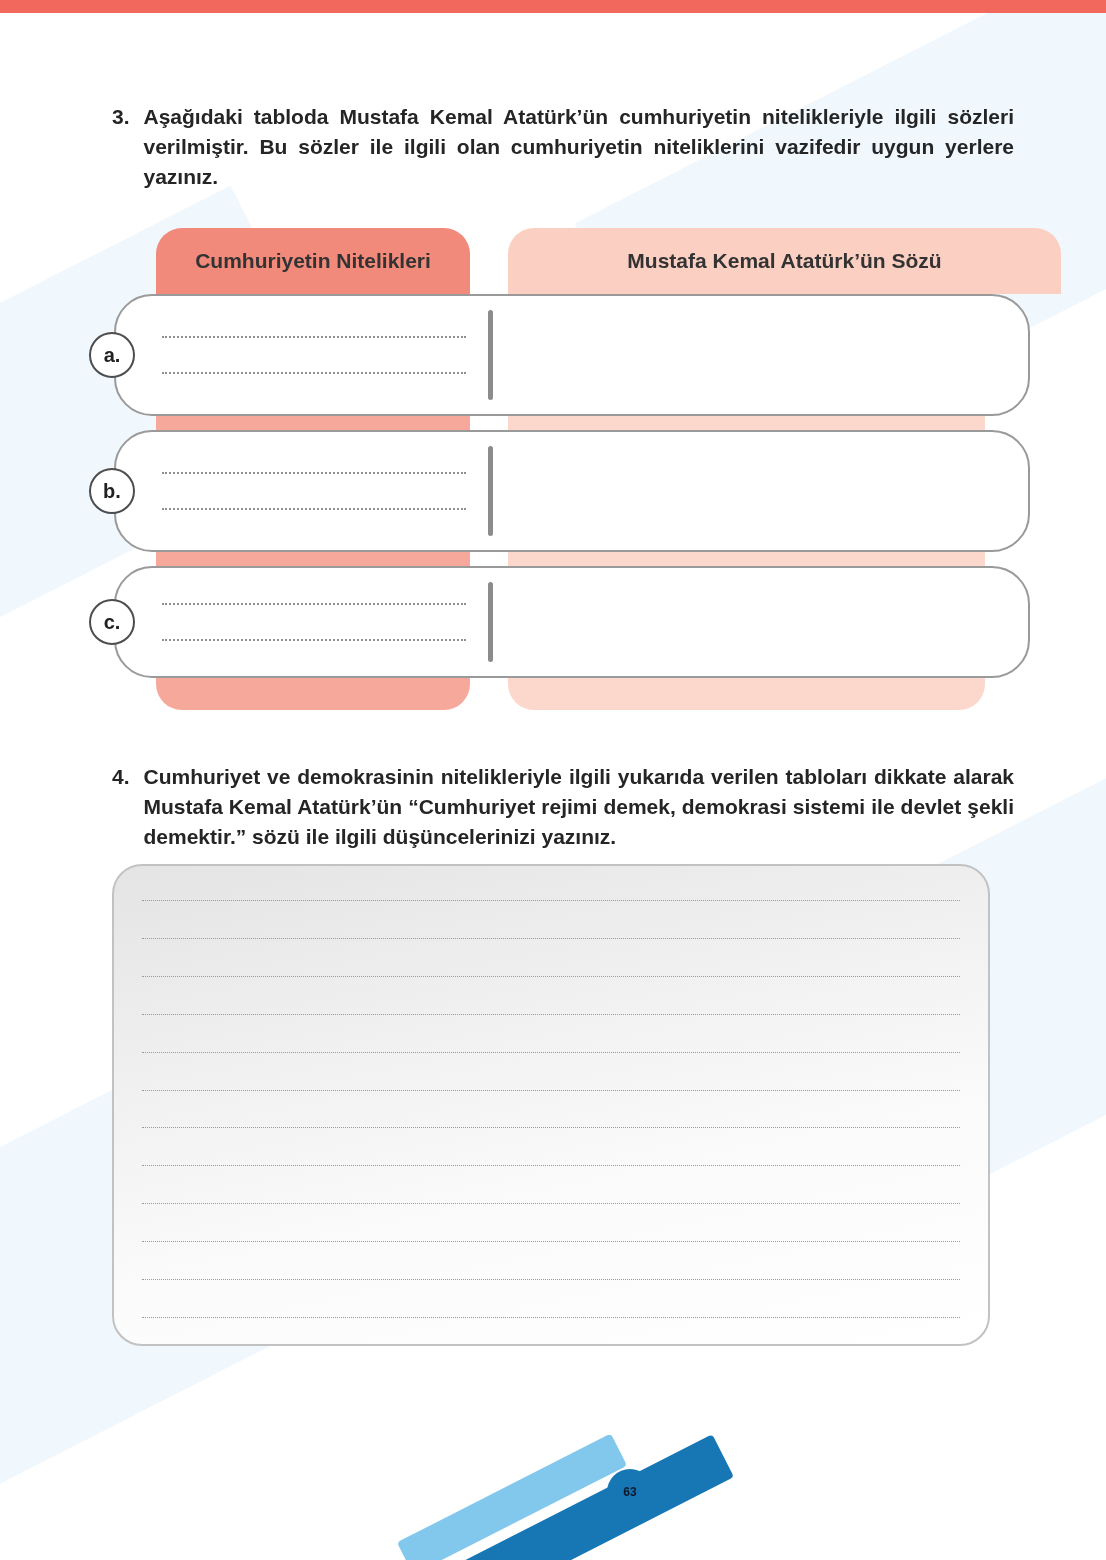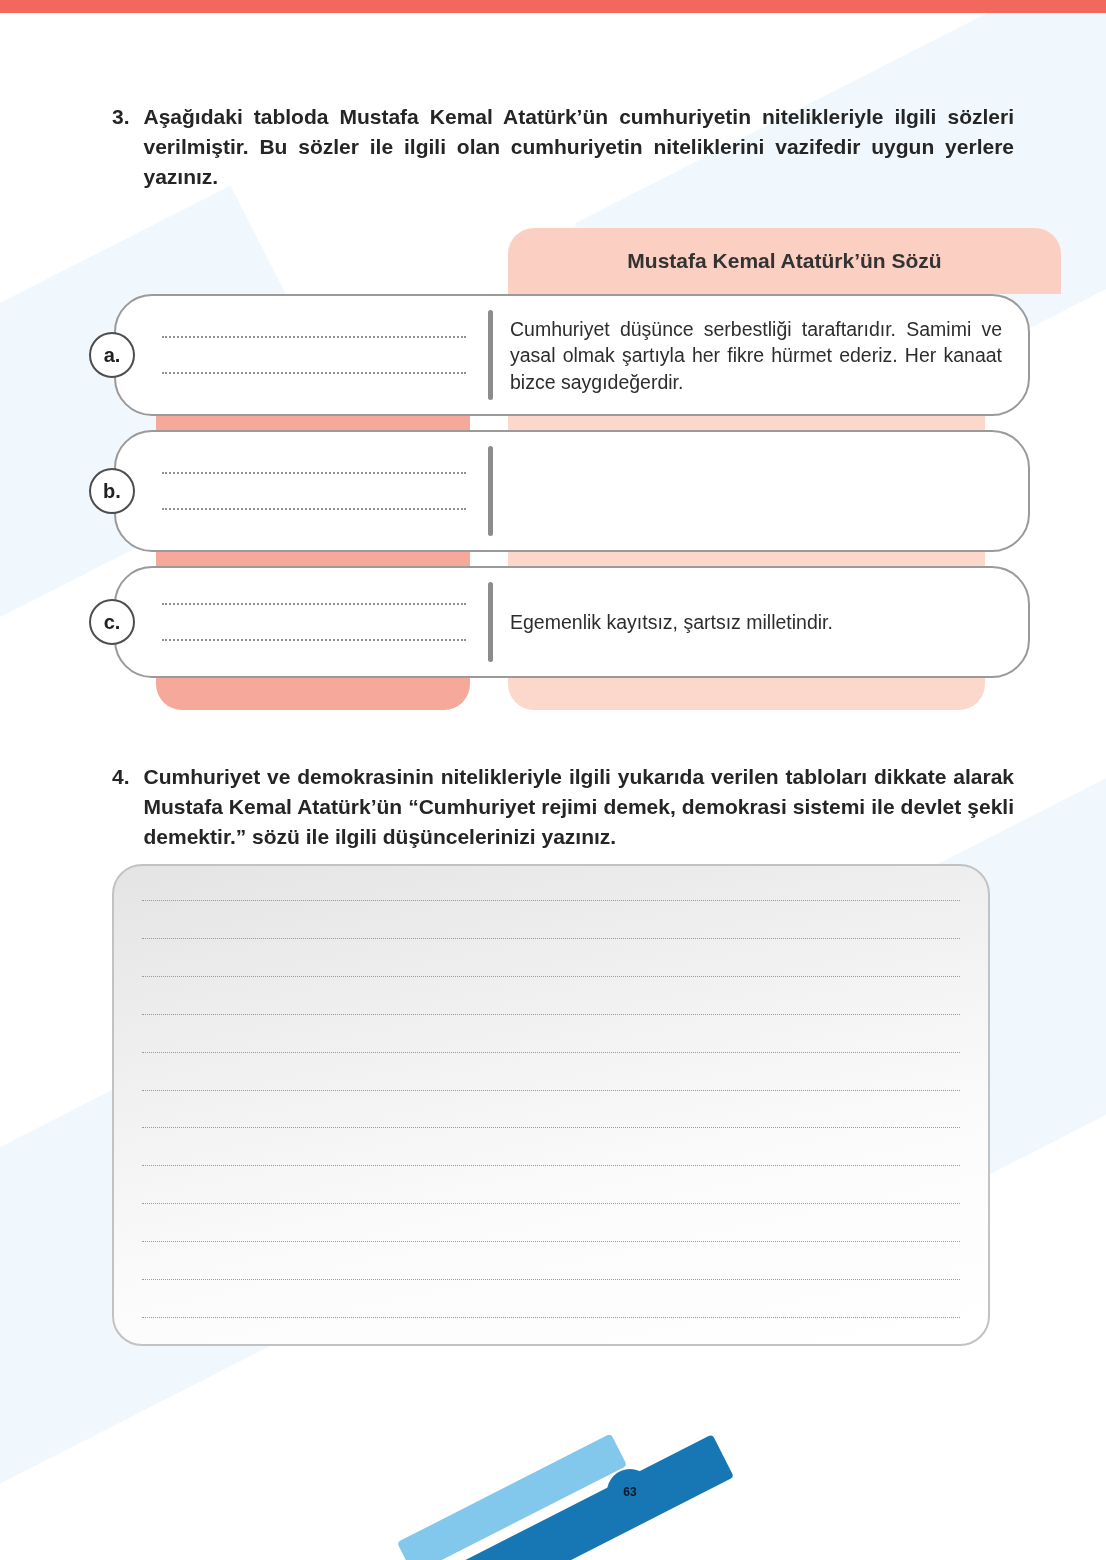--- a/index.html
+++ b/index.html
@@ -106,51 +106,50 @@
   <div class="band band4"></div>
 
   <div class="layer topbar"></div>
 
   <div class="layer question q3">
     <span class="q-num">3.</span>
     <span class="q-text">Aşağıdaki tabloda Mustafa Kemal Atatürk’ün cumhuriyetin nitelikleriyle ilgili sözleri verilmiştir. Bu sözler ile ilgili olan cumhuriyetin niteliklerini vazifedir uygun yerlere yazınız.</span>
   </div>
 
   <div class="layer table-wrap">
+    <div class="col-header left">Cumhuriyetin Nitelikleri</div>
     <div class="col-header right">Mustafa Kemal Atatürk’ün Sözü</div>
     <div class="col-strip left"></div>
     <div class="col-strip right"></div>
 
     <div class="t-row row-a">
       <div class="row-label">a.</div>
       <div class="dots-area">
         <div class="dot-line"></div>
         <div class="dot-line"></div>
       </div>
       <div class="row-divider"></div>
-      <div class="quote">Cumhuriyet düşünce serbestliği taraftarıdır. Samimi ve yasal olmak şartıyla her fikre hürmet ederiz. Her kanaat bizce saygıdeğerdir.</div>
     </div>
 
     <div class="t-row row-b">
       <div class="row-label">b.</div>
       <div class="dots-area">
         <div class="dot-line"></div>
         <div class="dot-line"></div>
       </div>
       <div class="row-divider"></div>
     </div>
 
     <div class="t-row row-c">
       <div class="row-label">c.</div>
       <div class="dots-area">
         <div class="dot-line"></div>
         <div class="dot-line"></div>
       </div>
       <div class="row-divider"></div>
-      <div class="quote single">Egemenlik kayıtsız, şartsız milletindir.</div>
     </div>
   </div>
 
   <div class="layer question q4">
     <span class="q-num">4.</span>
     <span class="q-text">Cumhuriyet ve demokrasinin nitelikleriyle ilgili yukarıda verilen tabloları dikkate alarak Mustafa Kemal Atatürk’ün “Cumhuriyet rejimi demek, demokrasi sistemi ile devlet şekli demektir.” sözü ile ilgili düşüncelerinizi yazınız.</span>
   </div>
 
   <div class="layer answer-box">
     <div class="answer-lines">

